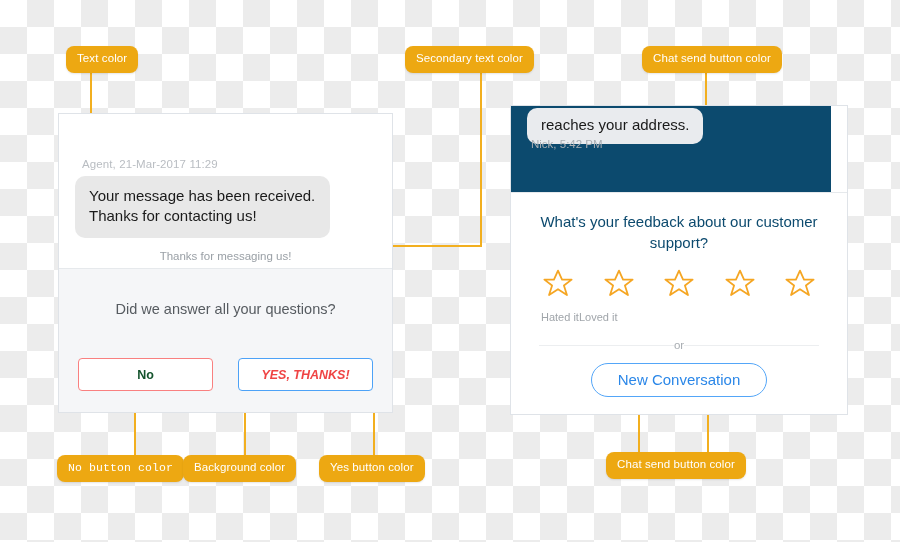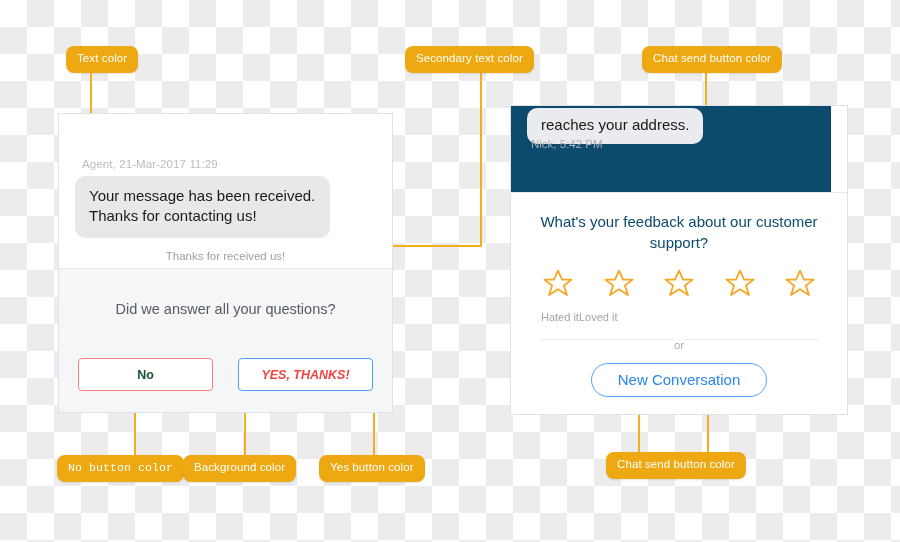--- a/index.html
+++ b/index.html
@@ -221,20 +221,21 @@
     left: 30px; right: 30px; top: 118px;
     display: flex;
     justify-content: flex-start;
     font-size: 11px;
     color: #a0a5aa;
   }
   .or-row {
     position: absolute;
     left: 28px; right: 28px; top: 146px;
     display: flex;
+    align-items: center;
     gap: 0;
   }
   .or-line { flex: 1; height: 1px; background: #eceef0; }
   .or-text { font-size: 11.5px; color: #a8adb2; }
   .newconv-wrap {
     position: absolute;
     left: 0; right: 0; top: 170px;
     display: flex;
     justify-content: center;
     align-items: flex-end;
@@ -284,21 +285,21 @@
 
 <div class="tag" style="left:319px; top:455px;">Yes button color</div>
 
 <div class="tag" style="left:606px; top:452px;">Chat send button color</div>
 
 <div class="panel" id="panel-left">
 
   <div class="chat-area">
     <div class="msg-meta">Agent, 21-Mar-2017 11:29</div>
     <div class="bubble">Your message has been received. Thanks for contacting us!</div>
-    <div class="thanks-line">Thanks for received us!</div>
+    <div class="thanks-line">Thanks for messaging us!</div>
   </div>
 
   <div class="hr-left"></div>
   <div class="dot-row">
     <span class="dot"></span>
   </div>
 
   <div class="lower-left">
     <div class="question-left">Did we answer all your questions?</div>
     <div class="btn-row">

